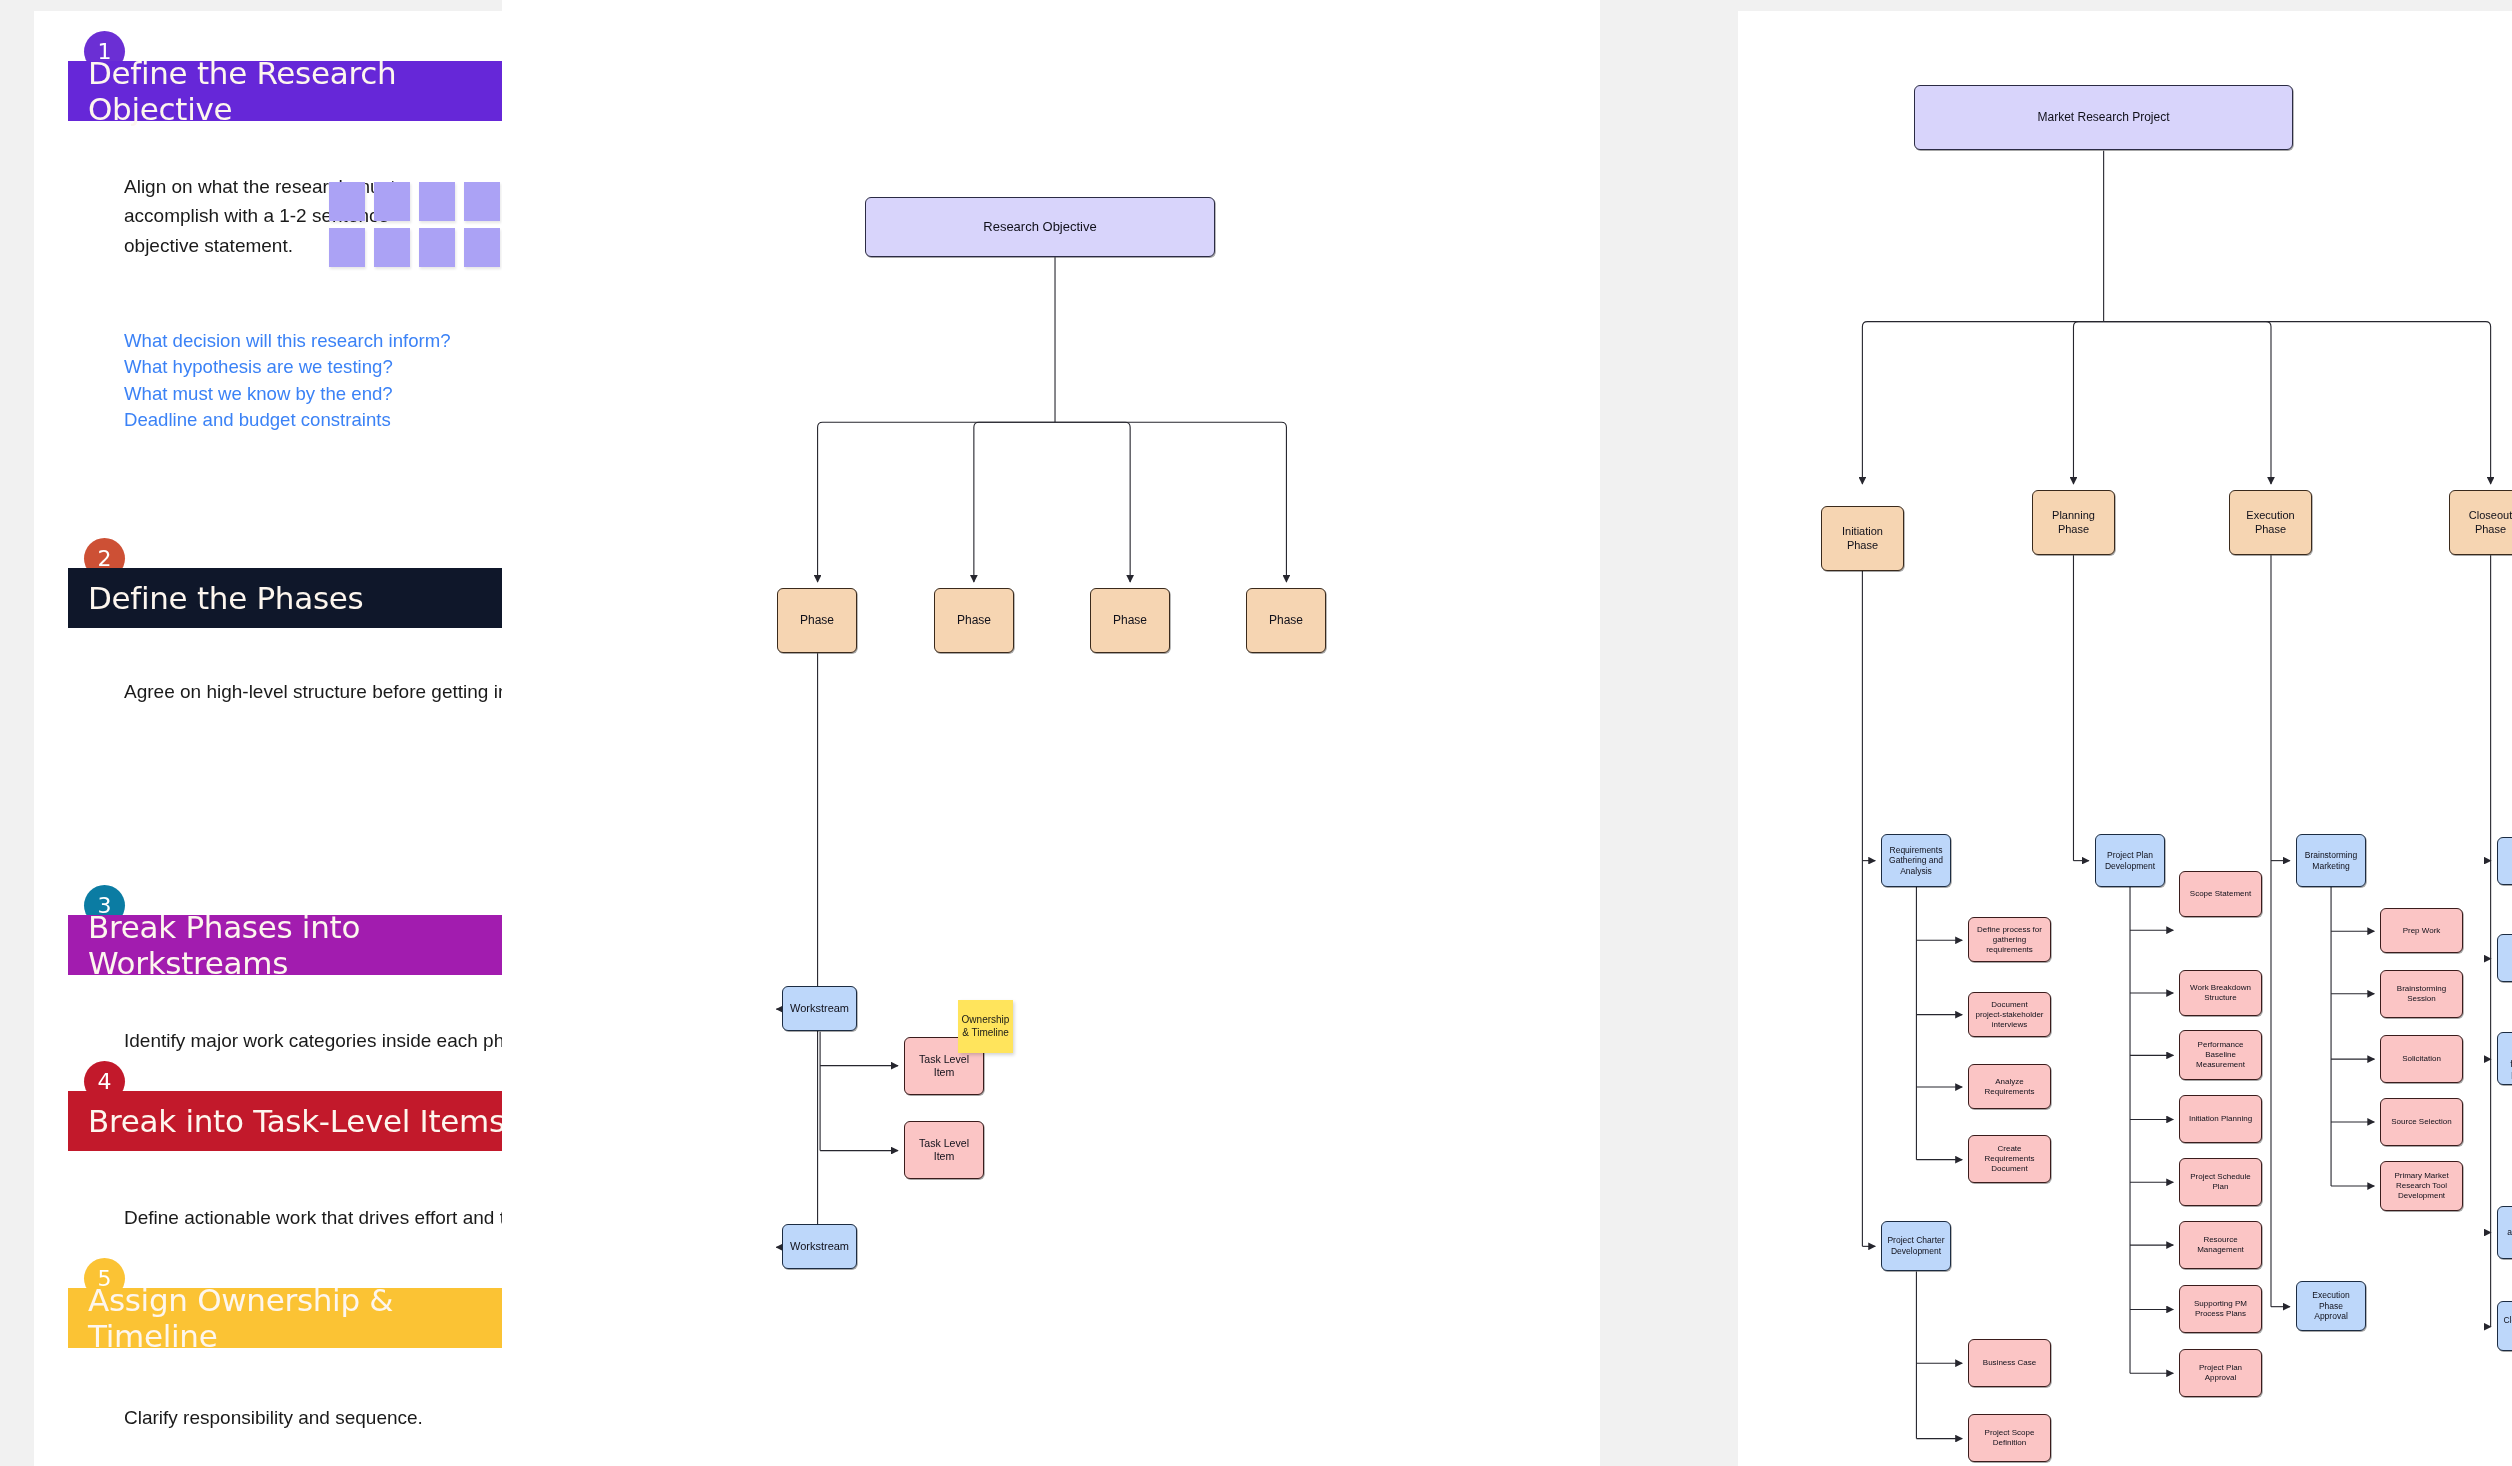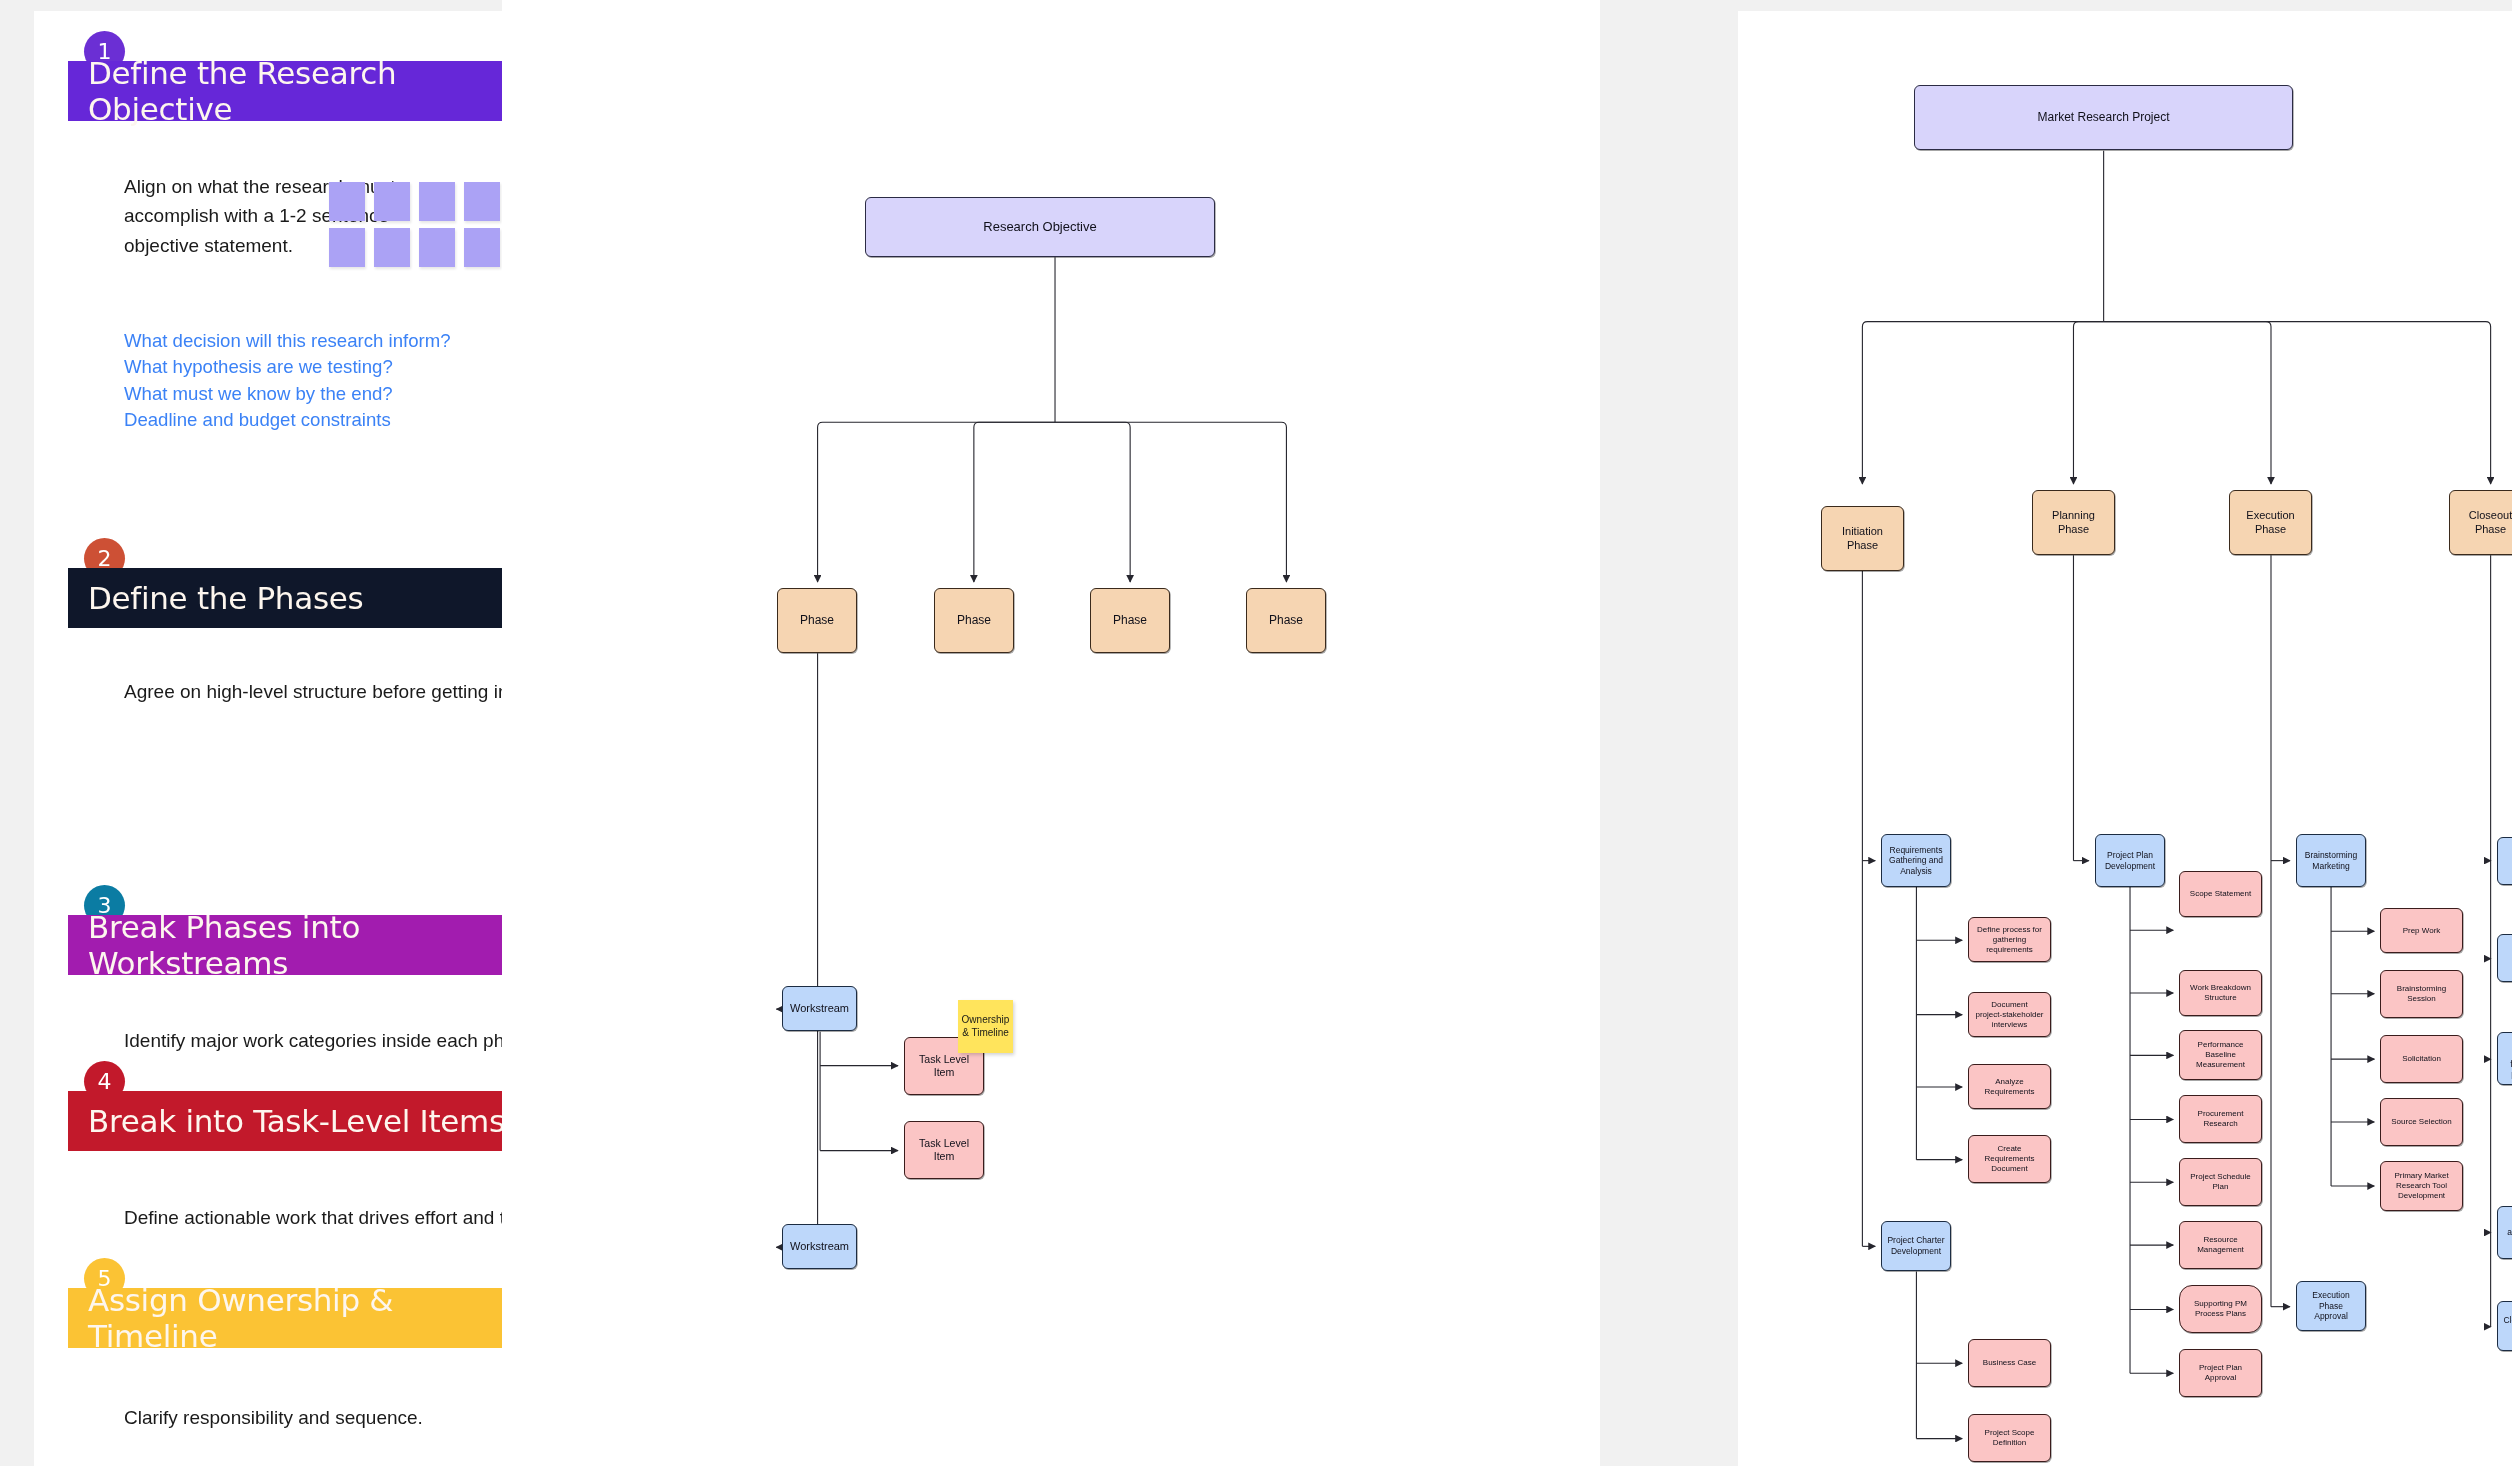--- a/index.html
+++ b/index.html
@@ -347,29 +347,29 @@
     <div class="flow-node n-task" style="left: 441px; top: 860px; width: 83px; height: 46px; font-size: 8px;">
       <span>Scope Statement</span>
     </div>
     <div class="flow-node n-task" style="left: 441px; top: 959px; width: 83px; height: 46px; font-size: 8px;">
       <span>Work Breakdown<br>Structure</span>
     </div>
     <div class="flow-node n-task" style="left: 441px; top: 1019px; width: 83px; height: 50px; font-size: 8px;">
       <span>Performance Baseline<br>Measurement</span>
     </div>
     <div class="flow-node n-task" style="left: 441px; top: 1084px; width: 83px; height: 48px; font-size: 8px;">
-      <span>Procurement Research</span>
+      <span>Initiation Planning</span>
     </div>
     <div class="flow-node n-task" style="left: 441px; top: 1147px; width: 83px; height: 48px; font-size: 8px;">
       <span>Project Schedule<br>Plan</span>
     </div>
     <div class="flow-node n-task" style="left: 441px; top: 1210px; width: 83px; height: 48px; font-size: 8px;">
       <span>Resource Management</span>
     </div>
-    <div class="flow-node n-task" style="left: 441px; top: 1274px; width: 83px; height: 48px; font-size: 8px; border-radius: 13px;">
+    <div class="flow-node n-task" style="left: 441px; top: 1274px; width: 83px; height: 48px; font-size: 8px;">
       <span>Supporting PM<br>Process Plans</span>
     </div>
     <div class="flow-node n-task" style="left: 441px; top: 1338px; width: 83px; height: 48px; font-size: 8px;">
       <span>Project Plan<br>Approval</span>
     </div>
     <div class="flow-node n-ws" style="left: 558px; top: 823px; width: 70px; height: 53px; font-size: 8.5px;">
       <span>Brainstorming<br>Marketing</span>
     </div>
     <div class="flow-node n-task" style="left: 642px; top: 897px; width: 83px; height: 45px; font-size: 8px;">
       <span>Prep Work</span>

